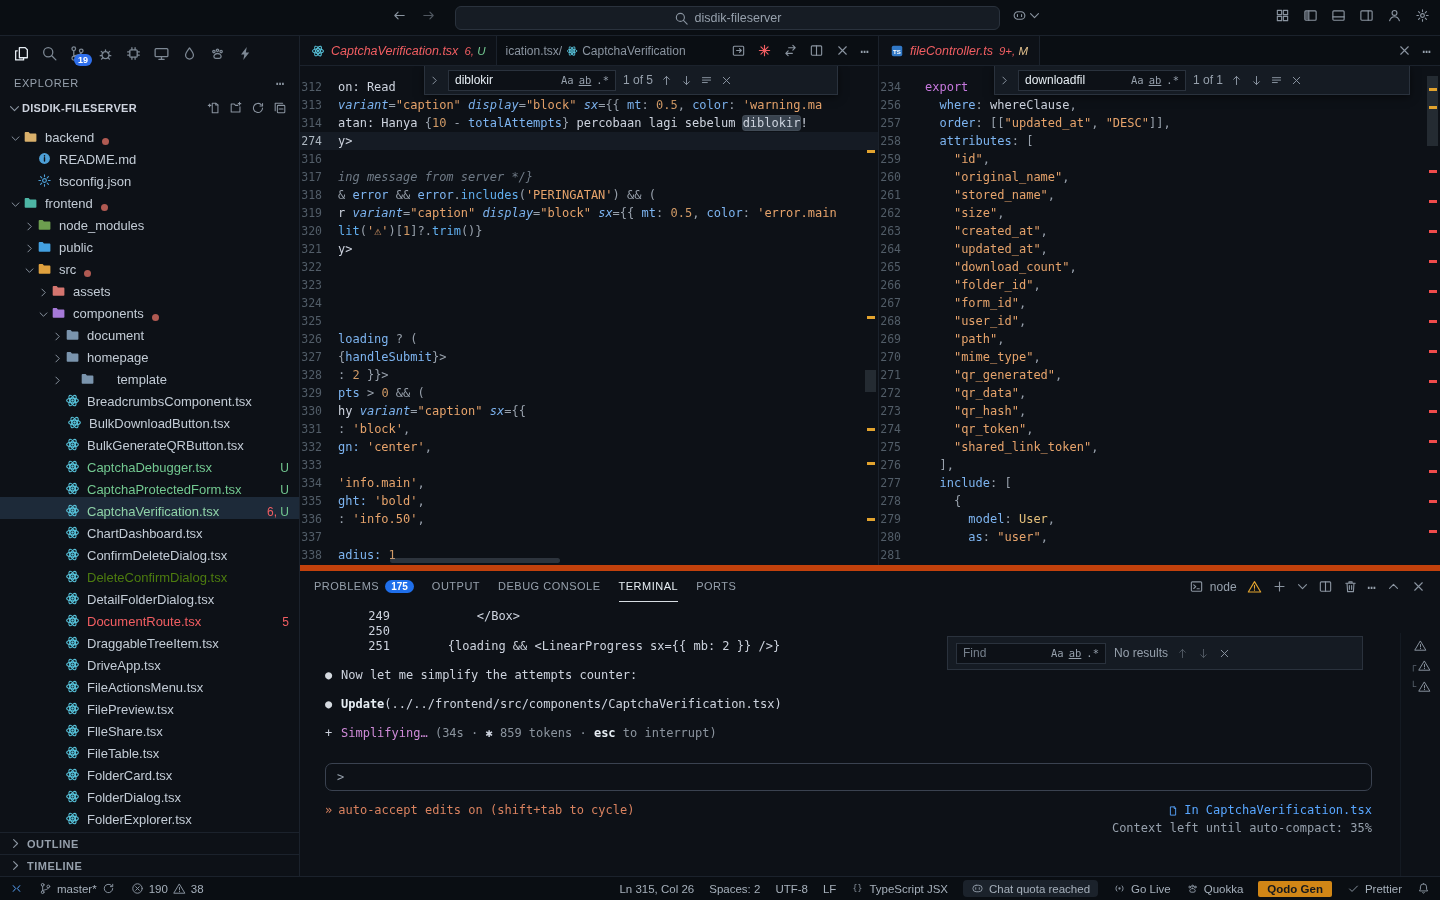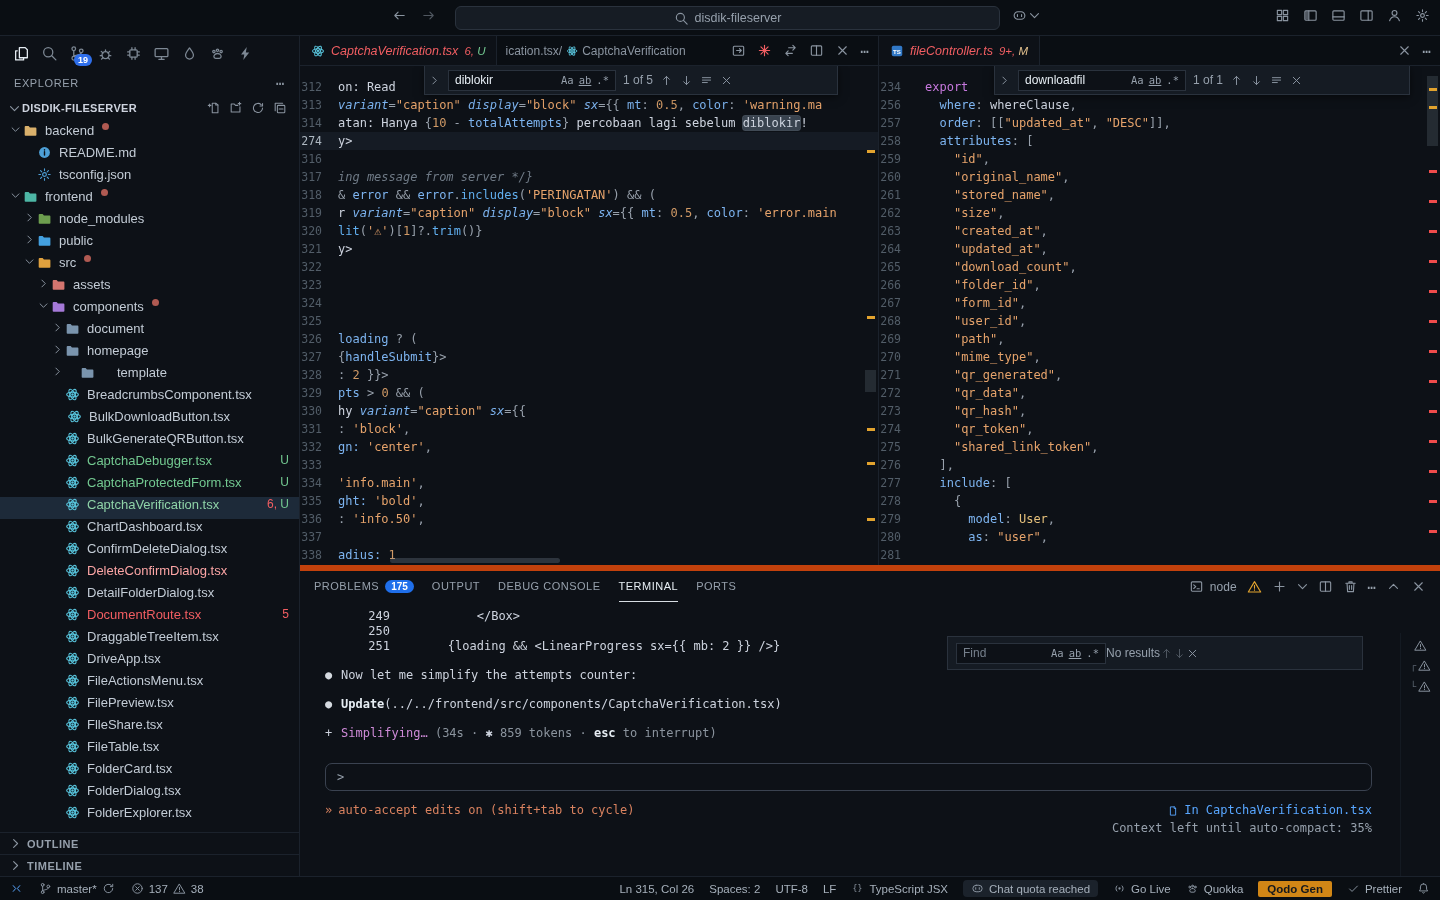--- a/index.html
+++ b/index.html
@@ -21,21 +21,21 @@
   .actitem{position:relative;color:#7d8894;display:flex}
   .actitem .ico{width:17px;height:17px}
   .actitem.active{color:#e6edf3}
   .actbadge{position:absolute;right:-6px;bottom:-4px;background:#2f6feb;color:#fff;font-size:9px;border-radius:8px;padding:0 4px;line-height:12px;font-weight:700}
   .exp-head{height:26px;display:flex;align-items:center;padding:0 14px;color:#96a0ac;font-size:11px;letter-spacing:.6px;flex:none}
   .exp-head .more{margin-left:auto;font-size:14px;color:#8a94a0}
   .proj-head{height:24px;display:flex;align-items:center;padding:0 4px 0 6px;font-weight:700;font-size:11px;color:#cdd3de;letter-spacing:.3px;flex:none}
   .proj-actions{margin-left:auto;display:flex;gap:8px;padding-right:8px}
   .proj-actions .ico{width:14px;height:14px}
   .tree{flex:1;overflow:hidden;padding-top:3px}
-  .trow{height:22px;display:flex;align-items:flex-start;padding-right:10px;cursor:pointer}
+  .trow{height:22px;display:flex;align-items:flex-end;padding-right:10px;cursor:pointer}
   .trow.selected{background:#1d2a39}
   .twist{width:15px;flex:none;display:flex;justify-content:center;color:#8a94a0}
   .twist .ico{width:13px;height:13px}
   .ticon{width:16px;height:16px;flex:none;margin-right:6px;display:flex}
   .ticon .ico{width:15px;height:15px}
   .tlabel{white-space:nowrap;overflow:hidden;text-overflow:ellipsis;font-size:13px}
   .tdot{width:7px;height:7px;border-radius:50%;background:#b05a52;margin-left:8px;flex:none}
   .tbadges{margin-left:auto;font-size:12px;white-space:nowrap;padding-left:6px}
   .side-sec{height:22px;border-top:1px solid #1b222c;display:flex;align-items:center;gap:4px;padding:0 8px;font-size:11px;font-weight:700;color:#96a0ac;letter-spacing:.5px;flex:none}
   
@@ -89,21 +89,21 @@
   .tl.gap{margin-top:14px}
   .tlead{width:16px;flex:none}
   .t{color:#cdd3de}.td{color:#8b949e}.tb{color:#e6edf3;font-weight:700}.tp{color:#cf8bd8}
   .prompt{width:1047px;height:28px;border:1px solid #3a4250;border-radius:7px;display:flex;align-items:center;padding:0 11px;color:#96a0ac;margin-top:22px}
   .term-foot{width:1047px;display:flex;justify-content:space-between;margin-top:12px;font-size:12px}
   .auto-acc{color:#d9825f;display:flex;gap:6px;align-items:flex-start}
   .ctxcol{text-align:right}
   .ctx-file{color:#58a6ff;display:flex;gap:5px;justify-content:flex-end;align-items:center}
   .ctx-file .ico{width:12px;height:12px}
   .ctx-note{color:#96a0ac;margin-top:3px}
-  .tfind{position:absolute;top:34px;right:77px;width:416px;height:28px;background:#151b23;border:1px solid #2a323d;display:flex;align-items:center;padding:16px 8px;font-family:"Liberation Sans","DejaVu Sans",sans-serif;font-size:12px;z-index:7}
+  .tfind{position:absolute;top:34px;right:77px;width:416px;height:28px;background:#151b23;border:1px solid #2a323d;display:flex;align-items:center;gap:8px;padding:16px 8px;font-family:"Liberation Sans","DejaVu Sans",sans-serif;font-size:12px;z-index:7}
   .tfind .ico{width:13px;height:13px}
   .term-side{position:absolute;right:0;top:31px;bottom:0;width:40px;border-left:1px solid #141a22;padding-top:6px;display:flex;flex-direction:column;gap:6px;align-items:center}
   .tside-row{display:flex;align-items:center;gap:2px;color:#e2a32e}
   .tside-row .conn{color:#5a646f;font-family:"DejaVu Sans Mono",monospace;font-size:10px}
   .tside-row .ico{width:13px;height:13px}
   
   .statusbar{height:24px;flex:none;background:#0a0e13;border-top:1px solid #1b222c;display:flex;align-items:center;font-size:11.5px;color:#a6b0bb;padding:0 10px;gap:16px}
   .sb-item{display:flex;align-items:center;gap:5px;white-space:nowrap;cursor:pointer}
   .sb-item .ico{width:13px;height:13px}
   .sb-right{margin-left:auto;display:flex;gap:15px;align-items:center}
@@ -549,21 +549,21 @@
           <div class="trow" style="padding-left: 50px;">
             <span class="twist"></span>
             <span class="ticon" style="color:#58c4dc">
               <svg class="ico" viewBox="0 0 16 16" fill="none" stroke="currentColor" stroke-width="1.2" stroke-linecap="round" stroke-linejoin="round">
                 <circle cx="8" cy="8" r="1.3" fill="currentColor" stroke="none"></circle>
                 <ellipse cx="8" cy="8" rx="6.2" ry="2.5"></ellipse>
                 <ellipse cx="8" cy="8" rx="6.2" ry="2.5" transform="rotate(60 8 8)"></ellipse>
                 <ellipse cx="8" cy="8" rx="6.2" ry="2.5" transform="rotate(-60 8 8)"></ellipse>
               </svg>
             </span>
-            <span class="tlabel" style="color:#fca5a5">DeleteConfirmDialog.tsx</span>
+            <span class="tlabel" style="color:#4d7c0f">DeleteConfirmDialog.tsx</span>
           </div>
           <div class="trow" style="padding-left: 50px;">
             <span class="twist"></span>
             <span class="ticon" style="color:#58c4dc">
               <svg class="ico" viewBox="0 0 16 16" fill="none" stroke="currentColor" stroke-width="1.2" stroke-linecap="round" stroke-linejoin="round">
                 <circle cx="8" cy="8" r="1.3" fill="currentColor" stroke="none"></circle>
                 <ellipse cx="8" cy="8" rx="6.2" ry="2.5"></ellipse>
                 <ellipse cx="8" cy="8" rx="6.2" ry="2.5" transform="rotate(60 8 8)"></ellipse>
                 <ellipse cx="8" cy="8" rx="6.2" ry="2.5" transform="rotate(-60 8 8)"></ellipse>
               </svg>
@@ -1142,21 +1142,21 @@
           </svg>
         </span>
     </span>
     <span class="sb-item">
       <span class="icoslot">
           <svg class="ico" viewBox="0 0 16 16" fill="none" stroke="currentColor" stroke-width="1.2" stroke-linecap="round" stroke-linejoin="round">
             <circle cx="8" cy="8" r="5.8"></circle>
             <path d="M5.8 5.8l4.4 4.4M10.2 5.8l-4.4 4.4"></path>
           </svg>
         </span>
-      <span>137</span>
+      <span>190</span>
       <span class="icoslot">
           <svg class="ico" viewBox="0 0 16 16" fill="none" stroke="currentColor" stroke-width="1.2" stroke-linecap="round" stroke-linejoin="round">
             <path d="M8 2.8 14.6 13.8H1.4z"></path>
             <path d="M8 6.8v3M8 11.6v.3"></path>
           </svg>
         </span>
       <span>38</span>
     </span>
     <span class="sb-right" id="sb-right">
         <span class="sb-item">

